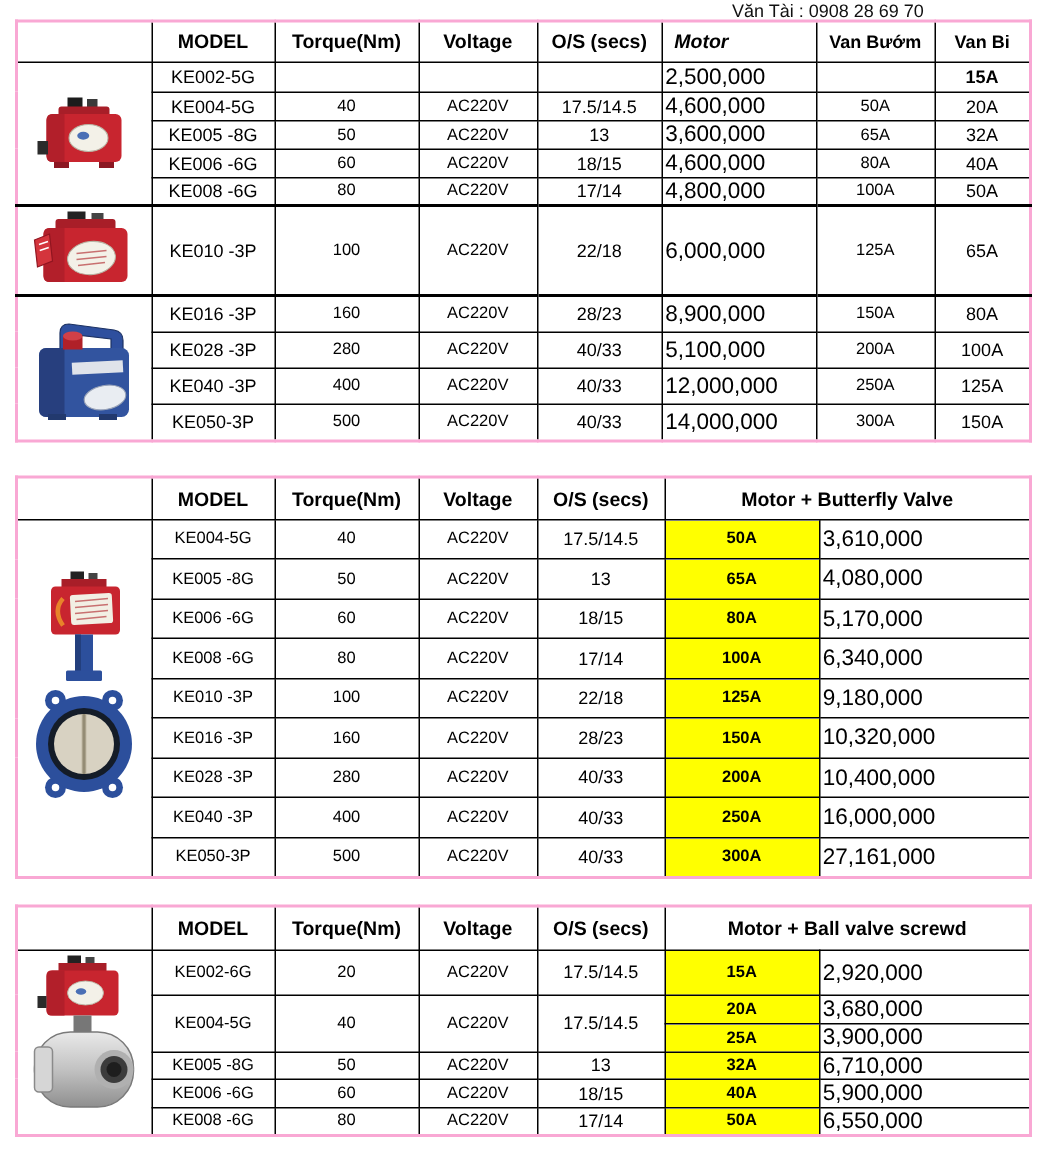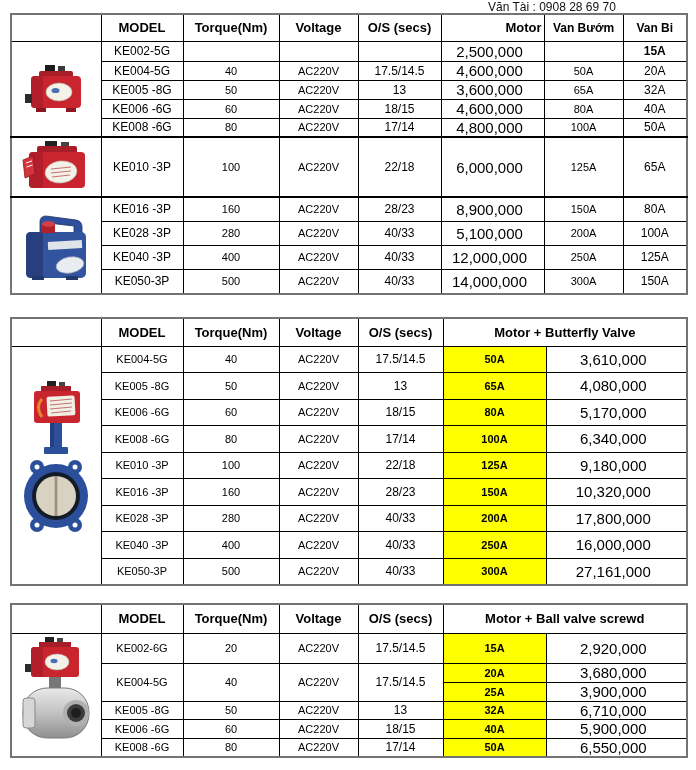--- a/index.html
+++ b/index.html
@@ -10,36 +10,36 @@
     font-family: "Liberation Sans", sans-serif; color: #000;
     position: relative; overflow: hidden;
   }
   .phone {
     position: absolute; top: 0; left: 488px;
     font-size: 12px; color: #111; white-space: nowrap;
   }
   table {
     position: absolute; left: 10px; width: 676px;
     border-collapse: collapse; table-layout: fixed;
-    border: 2px solid #737373; background: #fff;
+    border: 2px solid #f9a8d4; background: #fff;
   }
   #t1 { top: 13px; }
   #t2 { top: 317px; }
   #t3 { top: 603px; }
   th, td {
     border: 1px solid #000; padding: 0 2px;
     overflow: hidden; white-space: nowrap; vertical-align: middle;
   }
   th { font-size: 13px; font-weight: bold; text-align: center; }
   th.van-h { font-size: 12px; margin-left: 44px; }
-  th.motor-h { text-align: right; padding-left: 8px; }
+  th.motor-h { text-align: left; padding-left: 8px; font-style: italic; }
   .c-model { text-align: center; font-size: 12px; }
   .c-mid   { text-align: center; font-size: 11px; }
   .c-os    { text-align: center; font-size: 12px; }
-  .c-num   { text-align: center; padding-right: 8px; font-size: 15px; margin-top: 32px; }
+  .c-num   { text-align: left; padding-right: 8px; font-size: 15px; margin-top: 32px; }
   .c-van   { text-align: center; font-size: 11px; }
   .c-vanbi { text-align: center; font-size: 12px; }
   .c-size  { text-align: center; font-size: 11px; font-weight: bold; background: var(--hl); }
   .img-cell{ text-align: center; vertical-align: middle; padding: 0; }
   #t1 .group-start td { border-top: 2px solid #000; }
   svg { display: block; margin: 0 auto; }
 </style>
 </head>
 <body>
 
@@ -303,21 +303,21 @@
         <td class="c-os">28/23</td>
         <td class="c-size">150A</td>
         <td class="c-num">10,320,000</td>
       </tr>
       <tr style="height: 26.5px;">
         <td class="c-mid">KE028 -3P</td>
         <td class="c-mid">280</td>
         <td class="c-mid">AC220V</td>
         <td class="c-os">40/33</td>
         <td class="c-size">200A</td>
-        <td class="c-num">17,800,000</td>
+        <td class="c-num">10,400,000</td>
       </tr>
       <tr style="height: 26.5px;">
         <td class="c-mid">KE040 -3P</td>
         <td class="c-mid">400</td>
         <td class="c-mid">AC220V</td>
         <td class="c-os">40/33</td>
         <td class="c-size">250A</td>
         <td class="c-num">16,000,000</td>
       </tr>
       <tr style="height: 26.5px;">

